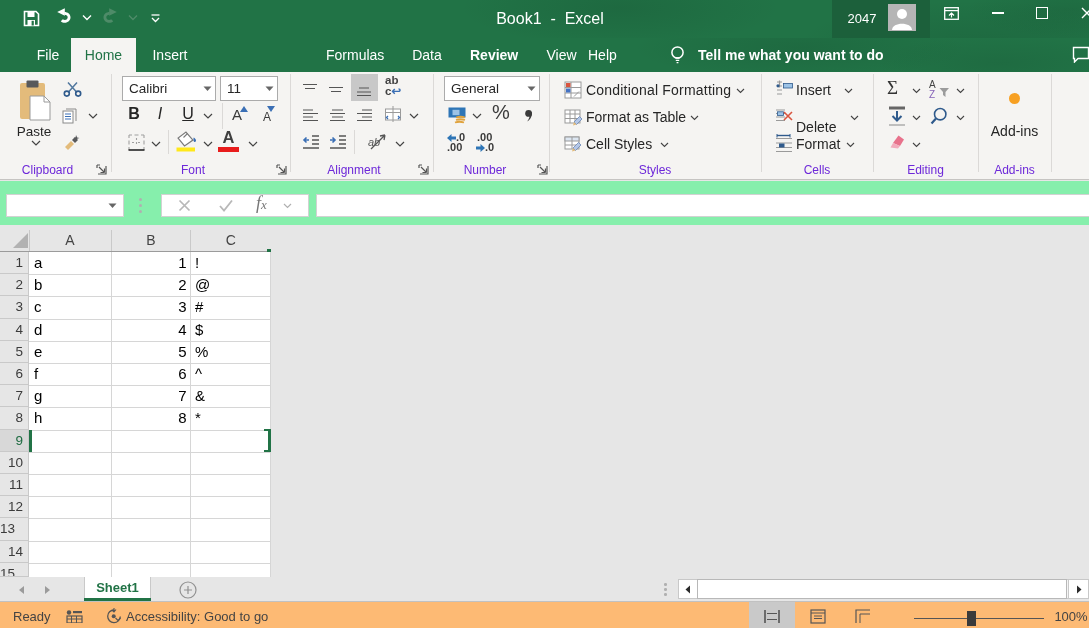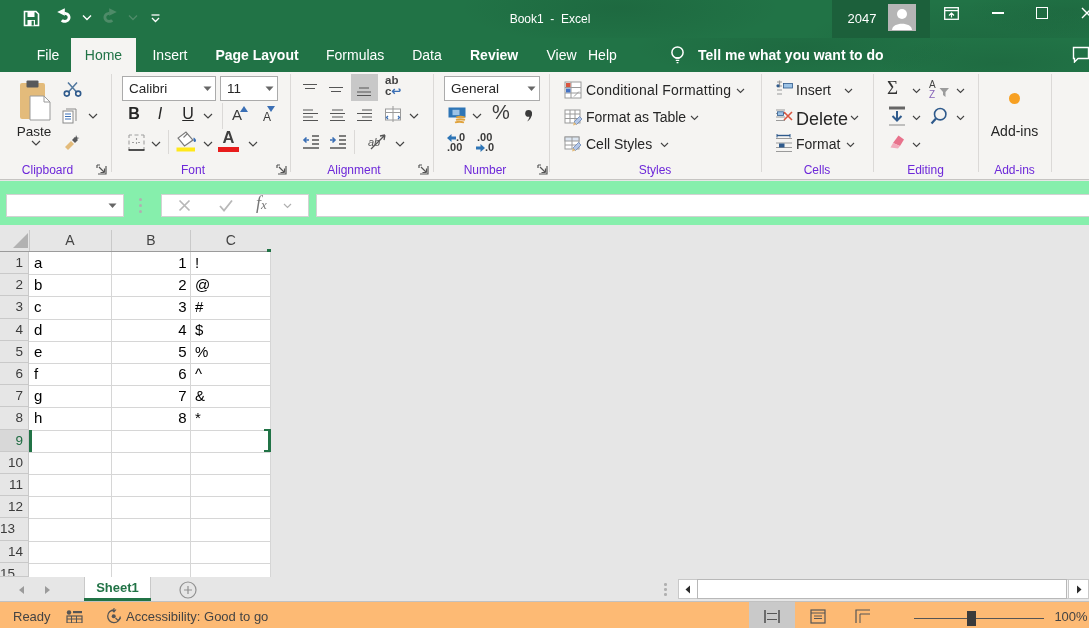--- a/index.html
+++ b/index.html
@@ -53,21 +53,21 @@
     </g>
   </svg>
   <svg class="abs" style="left:128px;top:14px" width="10" height="7" viewBox="0 0 10 7">
       <path d="M1 1.5 L5 5.5 L9 1.5" fill="none" stroke="#4e8b68" stroke-width="1.4"></path>
     </svg>
 
   <svg class="abs" style="left:150px;top:14px" width="11" height="10" viewBox="0 0 11 10">
     <path d="M1.5 1 H9.5" stroke="#fff" stroke-width="1.3"></path>
     <path d="M2 4 L5.5 7.5 L9 4" fill="none" stroke="#fff" stroke-width="1.3"></path>
   </svg>
-  <div class="abs" style="left:400px;top:0;width:300px;height:38px;line-height:38px;text-align:center;color:#fff;font-size:12px;">Book1&nbsp;&nbsp;-&nbsp;&nbsp;Excel</div>
+  <div class="abs" style="left:400px;top:0;width:300px;height:38px;line-height:38px;text-align:center;color:#fff;font-size:16px;">Book1&nbsp;&nbsp;-&nbsp;&nbsp;Excel</div>
 
   <div class="abs" style="left:832px;top:0;width:98px;height:38px;background:#1c603b;"></div>
   <div class="abs" style="left:840px;top:0;width:44px;height:38px;line-height:38px;color:#fff;font-size:13px;text-align:center;">2047</div>
   <div class="abs" style="left:888px;top:4px;width:28px;height:27px;background:#b5b5b5;overflow:hidden;">
     <svg width="28" height="27" viewBox="0 0 28 27">
       <circle cx="14" cy="10" r="5" fill="#fff"></circle>
       <path d="M4 27 C4 18.5 24 18.5 24 27 Z" fill="#fff" transform="translate(0,-1)"></path>
     </svg>
   </div>
 
@@ -81,21 +81,20 @@
   <div class="abs" style="left:1036px;top:7px;width:11.5px;height:11.5px;border:1.6px solid #fff;"></div>
   <svg class="abs" style="left:1081px;top:7px" width="12" height="12" viewBox="0 0 12 12">
     <path d="M1 1 L11 11 M11 1 L1 11" stroke="#fff" stroke-width="1.4"></path>
   </svg>
 </div>
 <div class="abs" id="tabrow">
   <div class="abs" style="left:71px;top:0;width:65px;height:34px;background:#f5f4f2;"></div>
   <div class="tab" style="left:35px;width:26px;text-align:center;">File</div>
   <div class="tab" style="left:71px;width:65px;text-align:center;color:#217346;">Home</div>
   <div class="tab" style="left:152px;width:36px;text-align:center;">Insert</div>
-  <div class="tab" style="left:212px;width:90px;text-align:center;font-weight:bold;white-space:nowrap;">Page Layout</div>
   <div class="tab" style="left:326px;width:55px;text-align:center;">Formulas</div>
   <div class="tab" style="left:412px;width:30px;text-align:center;">Data</div>
   <div class="tab" style="left:470px;width:46px;text-align:center;font-weight:bold;">Review</div>
   <div class="tab" style="left:546px;width:31px;text-align:center;">View</div>
   <div class="tab" style="left:588px;width:28px;text-align:center;">Help</div>
   <svg class="abs" style="left:670px;top:7px" width="15" height="21" viewBox="0 0 15 21">
     <circle cx="7.5" cy="7.5" r="5.6" fill="none" stroke="#fff" stroke-width="1.5"></circle>
     <path d="M5.5 13 H9.5 M5.8 15.3 H9.2 M6.6 17.6 H8.4" stroke="#fff" stroke-width="1.3"></path>
   </svg>
   <div class="tab" style="left:698px;width:190px;font-weight:bold;">Tell me what you want to do</div>
@@ -334,21 +333,21 @@
   </svg>
   <div class="abs" style="left:796px;top:9.5px;font-size:14px;color:#262626;">Insert</div>
   <svg class="abs" style="left:844px;top:16px" width="9" height="6" viewBox="0 0 9 6">
       <path d="M1 1 L4.5 4.5 L8 1" fill="none" stroke="#444" stroke-width="1.1"></path>
     </svg>
   <svg class="abs" style="left:775px;top:35px" width="19" height="18" viewBox="0 0 19 18">
     <path d="M1 3 H10 M1 6.5 H10 M1 10 H10 M1 13.5 H10" stroke="#9a9a9a" stroke-width="1.2"></path>
     <rect x="2.5" y="4.8" width="6" height="3.6" fill="#9dc3e6" stroke="#2f5a8c" stroke-width="0.8"></rect>
     <path d="M9 5 L17 13 M17 5 L9 13" stroke="#d9543f" stroke-width="1.6"></path>
   </svg>
-  <div class="abs" style="left:796px;top:37px;font-size:18px;color:#262626;">Delete</div>
+  <div class="abs" style="left:796px;top:47px;font-size:14px;color:#262626;">Delete</div>
   <svg class="abs" style="left:850px;top:43px" width="9" height="6" viewBox="0 0 9 6">
       <path d="M1 1 L4.5 4.5 L8 1" fill="none" stroke="#444" stroke-width="1.1"></path>
     </svg>
   <svg class="abs" style="left:775px;top:62px" width="18" height="19" viewBox="0 0 18 19">
     <path d="M1 4.5 H17 M1 9 H17 M1 13.5 H17 M1 17.5 H17" stroke="#9a9a9a" stroke-width="1.2"></path>
     <path d="M2 1.5 H15" stroke="#2f5a8c" stroke-width="1.4"></path>
     <path d="M2 0 V3.5 M15 0 V3.5" stroke="#2f5a8c" stroke-width="1"></path>
     <rect x="4" y="9.5" width="5.5" height="4" fill="#2f5a8c"></rect>
   </svg>
   <div class="abs" style="left:796px;top:63.5px;font-size:14px;color:#262626;">Format</div>

